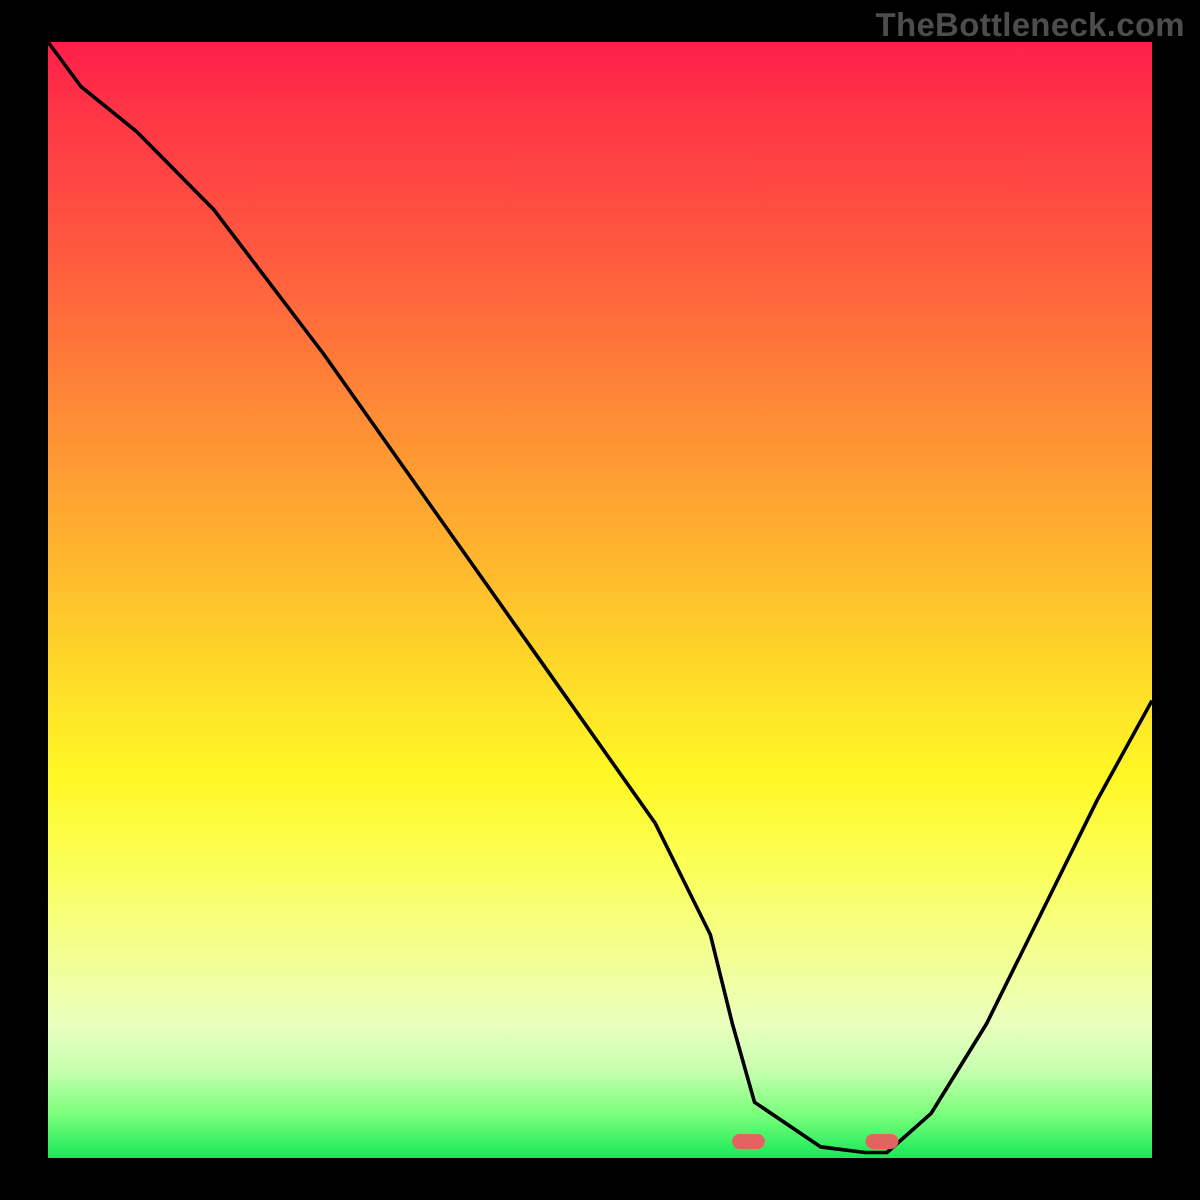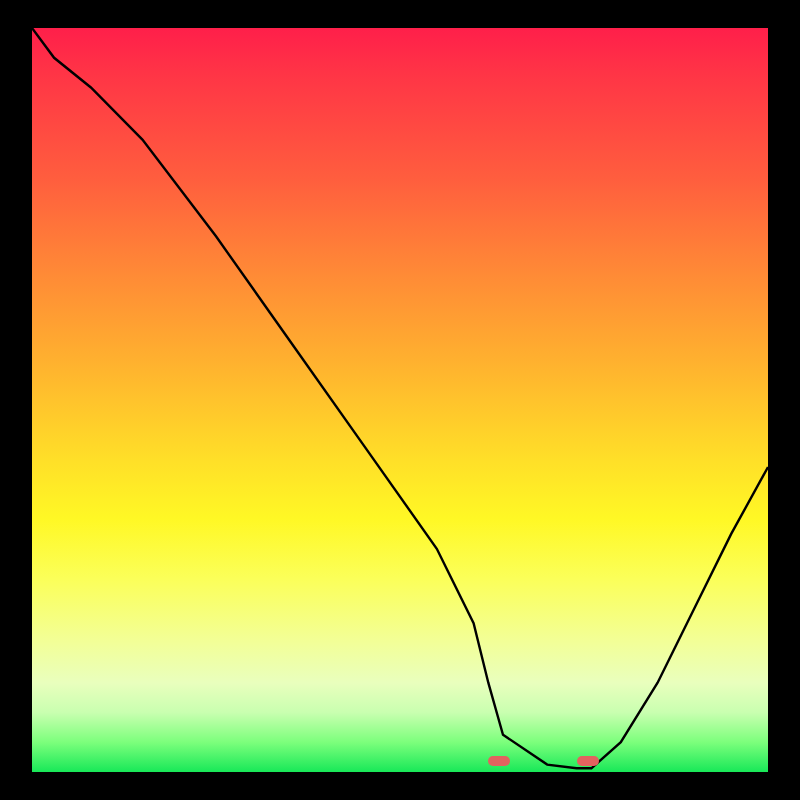--- a/index.html
+++ b/index.html
@@ -64,20 +64,21 @@
     background: #e2635f;
     border-radius: 5px;
     z-index: 3;
   }
 </style>
 </head>
 <body>
 
 <div class="frame">
 
+  <div class="watermark">TheBottleneck.com</div>
 
   <div class="plot"></div>
 
   <svg class="curve" viewBox="0 0 736 744" preserveAspectRatio="none">
     <path d="M0.0 0.0 L22.1 29.8 L58.9 59.5 L110.4 111.6 L184.0 208.3 L257.6 312.5 L331.2 416.6 L404.8 520.8 L441.6 595.2 L456.3 654.7 L471.0 706.8 L515.2 736.6 L544.6 740.3 L559.4 740.3 L588.8 714.2 L625.6 654.7 L662.4 580.3 L699.2 505.9 L736.0 439.0" fill="none" stroke="#000" stroke-width="2.4"></path>
   </svg>
 
   <div class="marker" style="left: 488.32px; top: 755.84px; width: 22.08px;"></div>
   <div class="marker" style="left: 576.64px; top: 755.84px; width: 22.08px;"></div>
 

